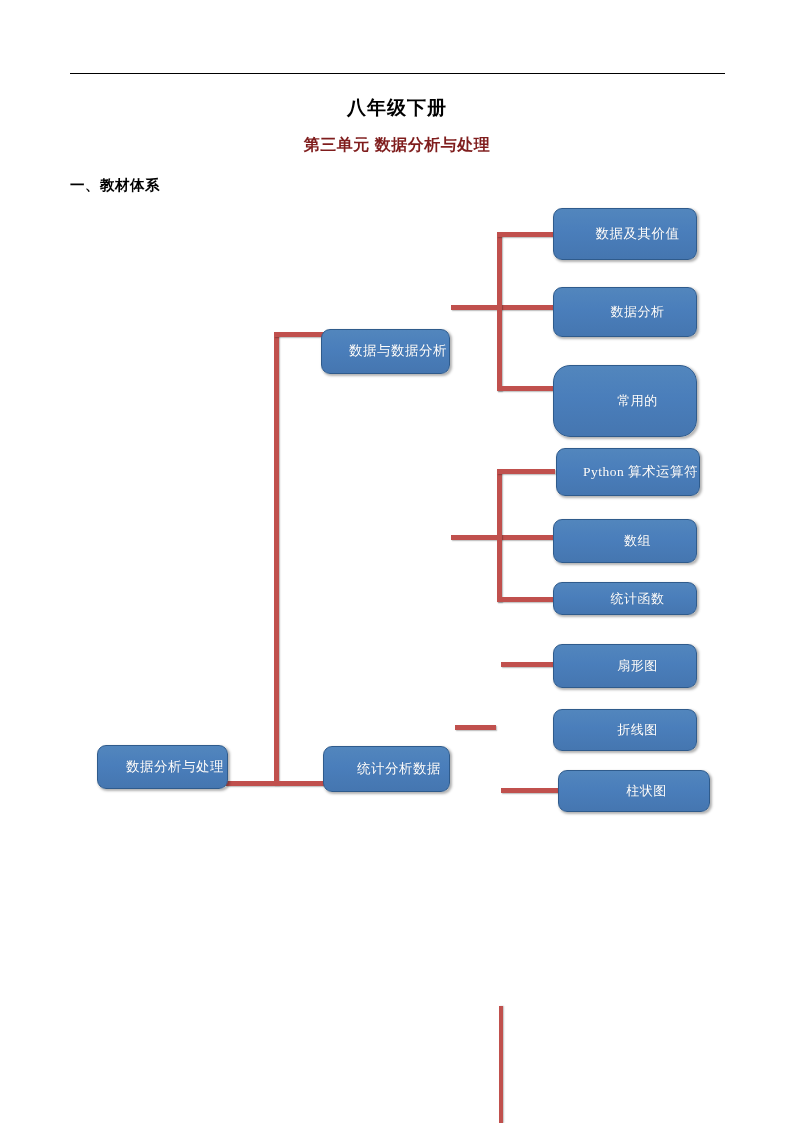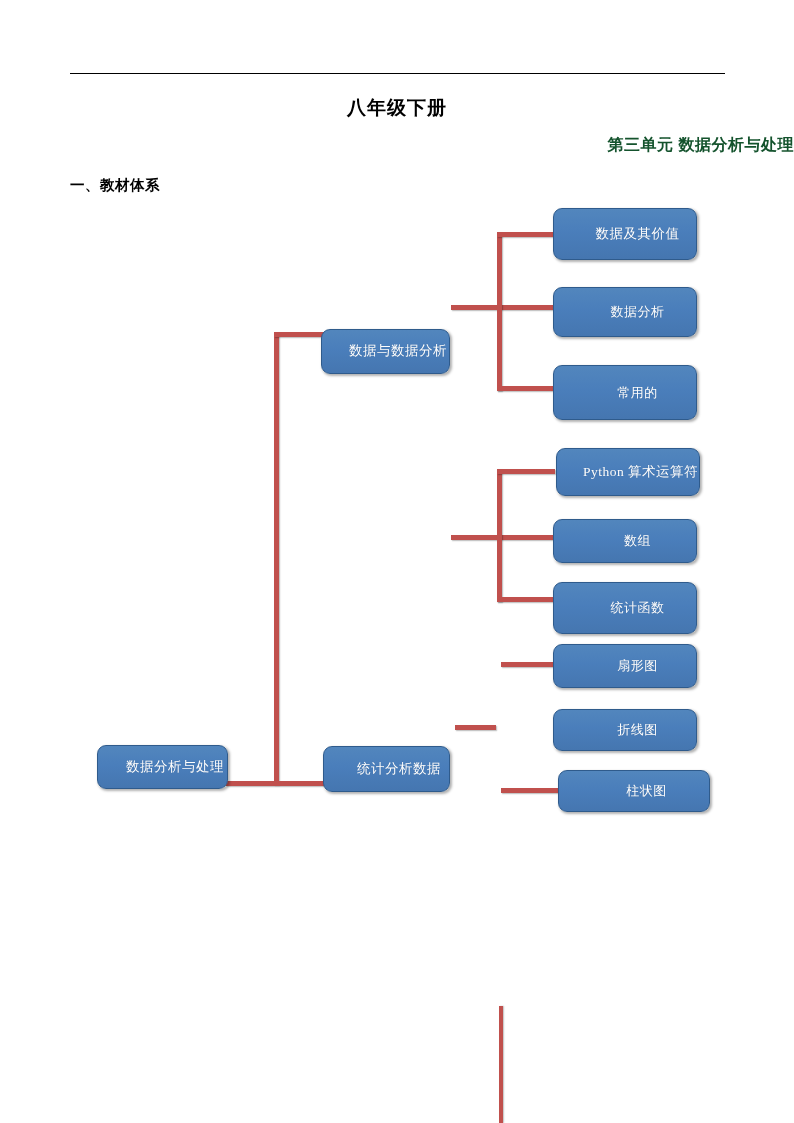--- a/index.html
+++ b/index.html
@@ -45,25 +45,25 @@
     font-size: 19px;
     font-weight: bold;
     color: #000000;
     letter-spacing: 1px;
   }
   .doc-subtitle {
     position: absolute;
     left: 0;
     top: 135px;
     width: 794px;
-    text-align: right;
+    text-align: center;
     font-family: "Liberation Sans", "DejaVu Sans", sans-serif;
     font-size: 16px;
     font-weight: bold;
-    color: #14532d;
+    color: #7f1d1d;
     letter-spacing: 0.5px;
   }
   .section-heading {
     position: absolute;
     left: 70px;
     top: 176px;
     font-family: Liberation Mono, monospace;
     font-size: 14.5px;
     font-weight: bold;
     color: #000000;
@@ -154,30 +154,30 @@
       </div>
       <div class="node lg" style="left: 323px; top: 746px; width: 127px; height: 46px;">
         <span>统计分析数据</span>
       </div>
       <div class="node lg" style="left: 553px; top: 208px; width: 144px; height: 52px;">
         <span>数据及其价值</span>
       </div>
       <div class="node" style="left: 553px; top: 287px; width: 144px; height: 50px;">
         <span>数据分析</span>
       </div>
-      <div class="node" style="left: 553px; top: 365px; width: 144px; height: 55px;">
+      <div class="node" style="left: 553px; top: 365px; width: 144px; height: 72px; border-radius: 17px;">
         <span>常用的</span>
       </div>
       <div class="node lg" style="left: 556px; top: 448px; width: 144px; height: 48px;">
         <span>Python 算术运算符</span>
       </div>
       <div class="node" style="left: 553px; top: 519px; width: 144px; height: 44px;">
         <span>数组</span>
       </div>
-      <div class="node" style="left: 553px; top: 582px; width: 144px; height: 52px;">
+      <div class="node" style="left: 553px; top: 582px; width: 144px; height: 33px;">
         <span>统计函数</span>
       </div>
       <div class="node" style="left: 553px; top: 644px; width: 144px; height: 44px;">
         <span>扇形图</span>
       </div>
       <div class="node" style="left: 553px; top: 709px; width: 144px; height: 42px;">
         <span>折线图</span>
       </div>
       <div class="node" style="left: 558px; top: 770px; width: 152px; height: 42px;">
         <span>柱状图</span>

